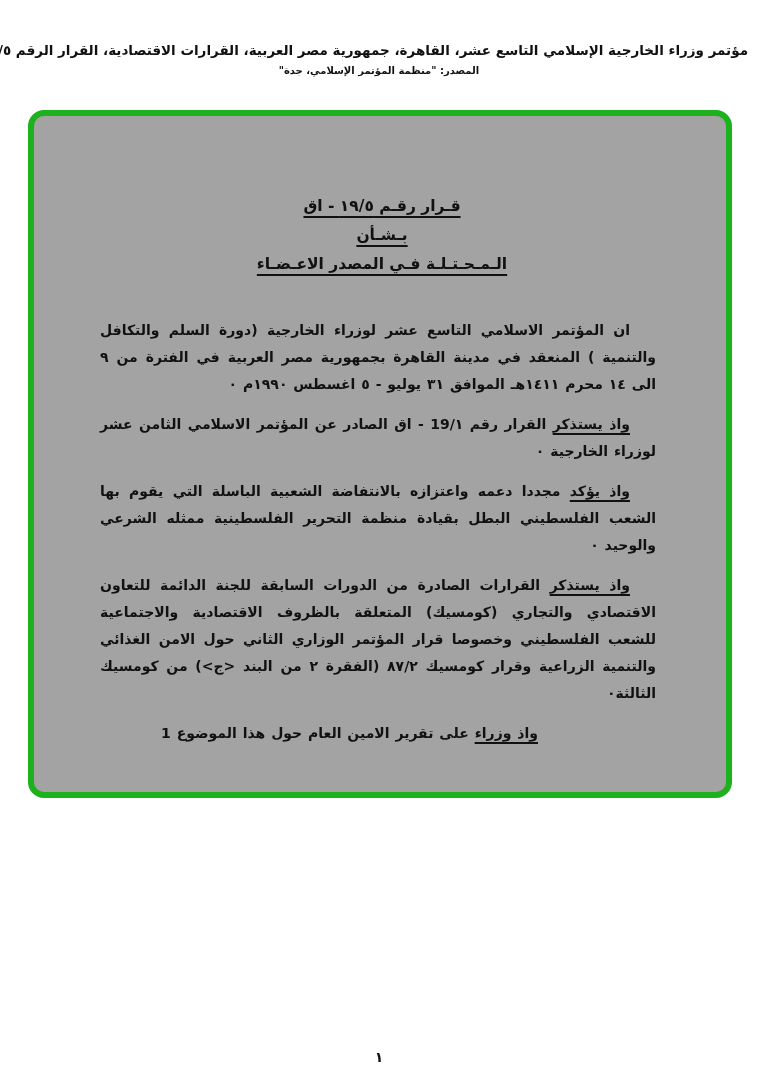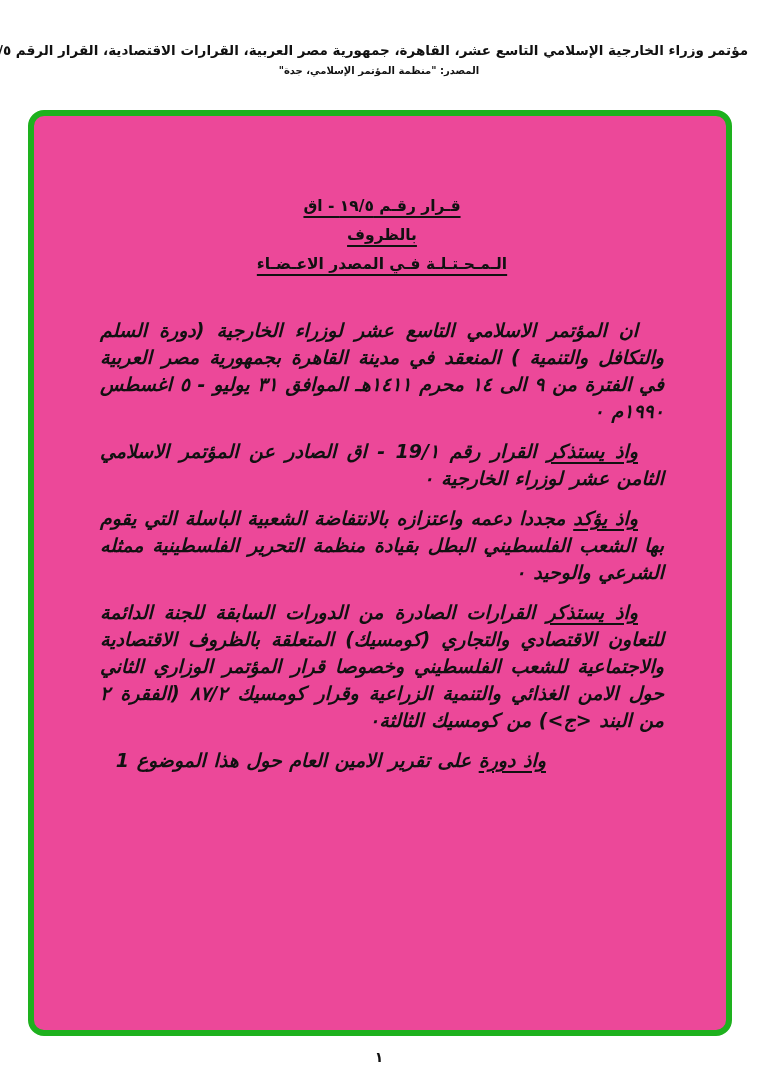--- a/index.html
+++ b/index.html
@@ -37,25 +37,25 @@
     text-align: center;
     font-size: 10px;
     font-weight: bold;
   }
   
   .frame {
     position: absolute;
     top: 110px;
     left: 28px;
     width: 704px;
-    height: 926px;
+    height: 688px;
     border: 6px solid #1eb11e;
     border-radius: 16px;
     box-sizing: border-box;
-    background: #ec4899;
+    background: #a3a3a3;
   }
   .content {
     position: absolute;
     top: 0; left: 0; right: 0; bottom: 0;
     direction: rtl;
     padding: 76px 62px 0 66px;
     box-sizing: border-box;
     overflow: hidden;
   }
   
@@ -66,28 +66,27 @@
     text-align: center;
     font-size: 15.5px;
     font-weight: bold;
     line-height: 29px;
     text-decoration: underline;
     text-decoration-thickness: 1.5px;
     text-underline-offset: 5px;
   }
   
   .para {
-    margin: 0 0 13px 0;
-    font-size: 19px;
+    margin: 0 8px 13px 0;
+    font-size: 14px;
     font-weight: bold;
     line-height: 27px;
     text-align: justify;
     text-indent: 26px;
     word-spacing: 1px;
-    font-style: italic;
   }
   .para .lead {
     text-decoration: underline;
     text-decoration-thickness: 1.5px;
     text-underline-offset: 4px;
   }
   .para-last {
     text-align: right;
     text-indent: 118px;
   }
@@ -111,33 +110,33 @@
   <div class="header">
     <div class="header-line1">مؤتمر وزراء الخارجية الإسلامي التاسع عشر، القاهرة، جمهورية مصر العربية، القرارات الاقتصادية، القرار الرقم ١٩/٥-أق</div>
     <div class="header-line2">المصدر:  "منظمة المؤتمر الإسلامي، جدة"</div>
   </div>
 
   <div class="frame" style="border-color: rgb(30, 177, 30);">
     <div class="content">
 
       <div class="title-block">
         <div class="title-line">قـرار رقـم ١٩/٥ - اق</div>
-        <div class="title-line">بالظروف</div>
+        <div class="title-line">بـشـأن</div>
         <div class="title-line">الـمـحـتـلـة فـي المصدر الاعـضـاء</div>
       </div>
 
       <p class="para"><span class="lead"></span><span class="rest">ان المؤتمر الاسلامي التاسع عشر لوزراء الخارجية (دورة السلم والتكافل والتنمية ) المنعقد في مدينة القاهرة بجمهورية مصر العربية في الفترة من ٩ الى ١٤ محرم ١٤١١هـ الموافق ٣١ يوليو - ٥ اغسطس ١٩٩٠م ٠</span></p>
 
 
       <p class="para"><span class="lead">واذ يستذكر</span><span class="rest"> القرار رقم 19/١ - اق الصادر عن المؤتمر الاسلامي الثامن عشر لوزراء الخارجية ٠</span></p>
 
       <p class="para"><span class="lead">واذ يؤكد</span><span class="rest"> مجددا دعمه واعتزازه بالانتفاضة الشعبية الباسلة التي يقوم بها الشعب الفلسطيني البطل بقيادة منظمة التحرير الفلسطينية ممثله الشرعي والوحيد ٠</span></p>
 
       <p class="para"><span class="lead">واذ يستذكر</span><span class="rest"> القرارات الصادرة من الدورات السابقة للجنة الدائمة للتعاون الاقتصادي والتجاري (كومسيك) المتعلقة بالظروف الاقتصادية والاجتماعية للشعب الفلسطيني وخصوصا قرار المؤتمر الوزاري الثاني حول الامن الغذائي والتنمية الزراعية وقرار كومسيك ٨٧/٢ (الفقرة ٢ من البند &lt;ج&gt;) من كومسيك الثالثة٠</span></p>
 
-      <p class="para para-last"><span class="lead">واذ دورة</span><span class="rest"> على تقرير الامين العام حول هذا الموضوع 1</span></p>
+      <p class="para para-last"><span class="lead">واذ وزراء</span><span class="rest"> على تقرير الامين العام حول هذا الموضوع 1</span></p>
 
     </div>
   </div>
 
   <div class="page-number">١</div>
 
 </div>
 
 </body></html>

